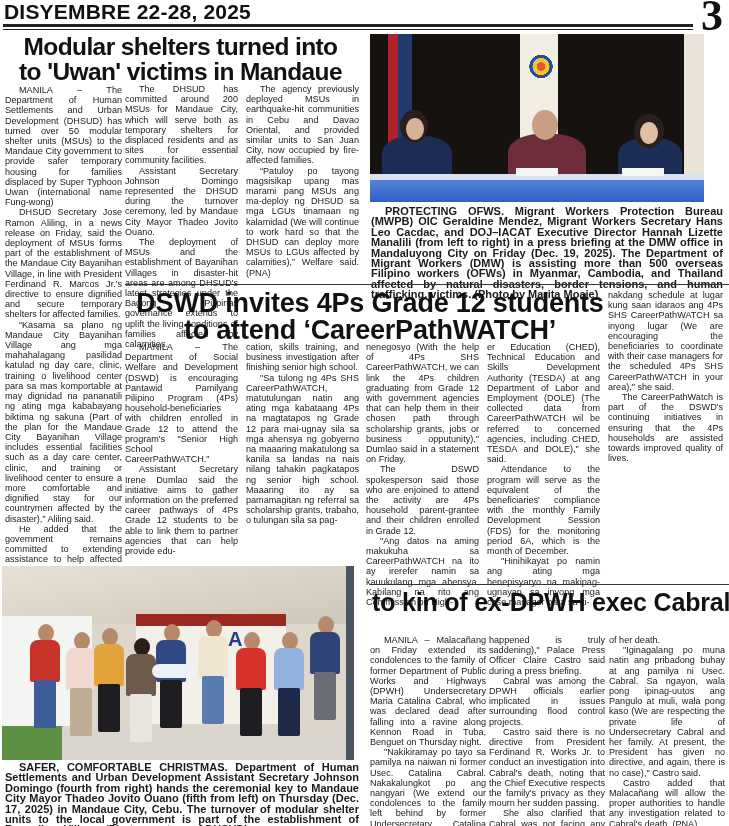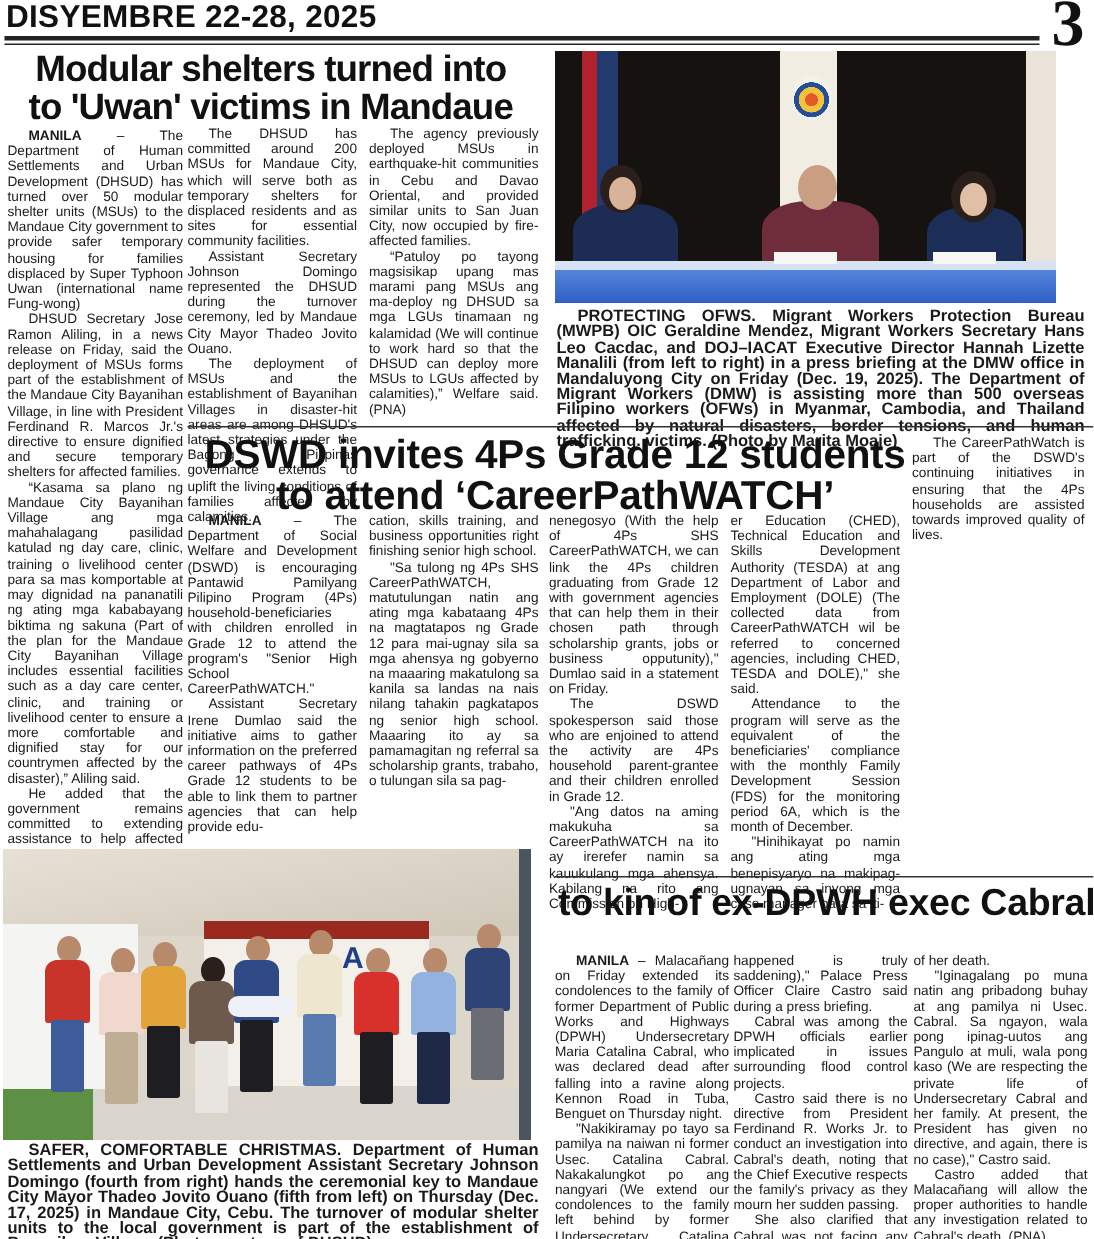--- a/index.html
+++ b/index.html
@@ -16,21 +16,21 @@
   
   .hl { font-family: "Liberation Sans", sans-serif; font-weight: 700; color: #111; text-align: center; transform-origin: left top; white-space: nowrap; }
   .hl1 { left: 8px; top: 34px; width: 345px; font-size: 24.5px; line-height: 25px; letter-spacing: -0.6px; font-stretch: condensed; }
   .hl2 { left: 135px; top: 290px; width: 470px; font-size: 27px; line-height: 27px; font-weight: 900; letter-spacing: -0.2px; }
   .hl3 { left: 372px; top: 590px; width: 356px; font-size: 25px; line-height: 24px; font-weight: 900; letter-spacing: -0.2px; }
 
   
   .col { font-size: 9.1px; line-height: 10.2px; text-align: justify; color: #1a1a1a; }
   .col p { text-indent: 14px; hyphens: manual; }
   .col p.first { text-indent: 14px; }
-  .col b { font-weight: 700; margin-top: 48px; }
+  .col b { font-weight: 400; margin-top: 48px; }
 
   
   .a1c1 { left: 5px; top: 85px; width: 117px; }
   .a1c2 { left: 125px; top: 84px; width: 113px; }
   .a1c3 { left: 246px; top: 84px; width: 113px; }
 
   
   .photo1 { left: 370px; top: 34px; width: 334px; height: 168px; background: #15120f; overflow: hidden; }
   .p1-wall-right { right: 0; top: 0; width: 20px; height: 168px; background: #e9e3da; }
   .p1-flag-red { left: 18px; top: 0; width: 10px; height: 110px; background: #b0232c; }
@@ -143,34 +143,35 @@
 <div class="abs hl hl2">
   <div>DSWD invites 4Ps Grade 12 students</div>
   <div>to attend ‘CareerPathWATCH’</div>
 </div>
 
 <div class="abs col a2c1">
   <p class="first"><b>MANILA</b><span> – The Department of Social Welfare and Development (DSWD) is encouraging Pantawid Pamilyang Pilipino Program (4Ps) household-beneficiaries with children enrolled in Grade 12 to attend the program's "Senior High School CareerPathWATCH."</span></p>
   <p>Assistant Secretary Irene Dumlao said the initiative aims to gather information on the preferred career pathways of 4Ps Grade 12 students to be able to link them to partner agencies that can help provide edu-</p>
 </div>
 <div class="abs col a2c2">
-  <p style="text-indent:0">cation, skills training, and business opportunities right finishing senior high school.</p>
+  <p style="text-indent:0">cation, skills training, and business investigation after finishing senior high school.</p>
   <p>"Sa tulong ng 4Ps SHS CareerPathWATCH, matutulungan natin ang ating mga kabataang 4Ps na magtatapos ng Grade 12 para mai-ugnay sila sa mga ahensya ng gobyerno na maaaring makatulong sa kanila sa landas na nais nilang tahakin pagkatapos ng senior high school. Maaaring ito ay sa pamamagitan ng referral sa scholarship grants, trabaho, o tulungan sila sa pag-</p>
 </div>
 <div class="abs col a2c3">
   <p style="text-indent:0">nenegosyo (With the help of 4Ps SHS CareerPathWATCH, we can link the 4Ps children graduating from Grade 12 with government agencies that can help them in their chosen path through scholarship grants, jobs or business opputunity)," Dumlao said in a statement on Friday.</p>
   <p>The DSWD spokesperson said those who are enjoined to attend the activity are 4Ps household parent-grantee and their children enrolled in Grade 12.</p>
   <p>"Ang datos na aming makukuha sa CareerPathWATCH na ito ay irerefer namin sa kauukulang mga ahensya. Kabilang na rito ang Commission on High-</p>
 </div>
 <div class="abs col a2c4">
   <p style="text-indent:0">er Education (CHED), Technical Education and Skills Development Authority (TESDA) at ang Department of Labor and Employment (DOLE) (The collected data from CareerPathWATCH wil be referred to concerned agencies, including CHED, TESDA and DOLE)," she said.</p>
   <p>Attendance to the program will serve as the equivalent of the beneficiaries' compliance with the monthly Family Development Session (FDS) for the monitoring period 6A, which is the month of December.</p>
   <p>"Hinihikayat po namin ang ating mga benepisyaryo na makipag-ugnayan sa inyong mga case manager para sa iti-</p>
 </div>
 <div class="abs col a2c5">
+  <p style="text-indent:0">nakdang schedule at lugar kung saan idaraos ang 4Ps SHS CareerPathWATCH sa inyong lugar (We are encouraging the beneficiaries to coordinate with their case managers for the scheduled 4Ps SHS CareerPathWATCH in your area)," she said.</p>
   <p>The CareerPathWatch is part of the DSWD's continuing initiatives in ensuring that the 4Ps households are assisted towards improved quality of lives.</p>
 </div>
 
 <div class="abs photo2">
   <div class="abs p2-tent"></div>
   <div class="abs p2-sky"></div>
   <div class="abs p2-banner"></div>
   <div class="abs p2-banner-band"></div>
   <div class="abs p2-logo">A</div>
   <div class="abs p2-ground"></div>

